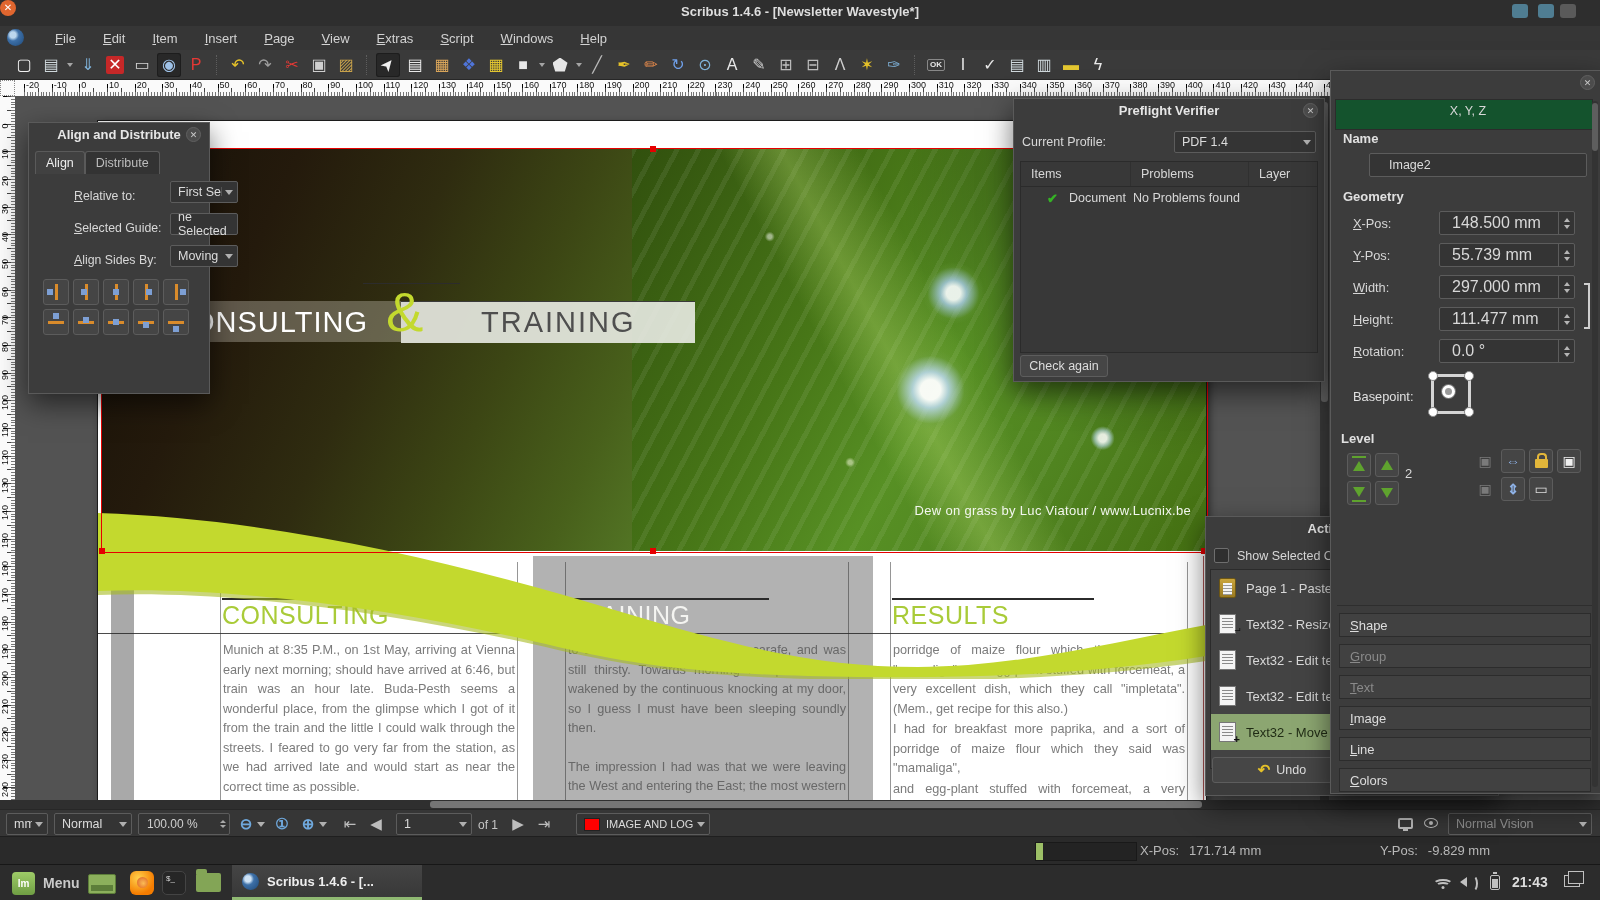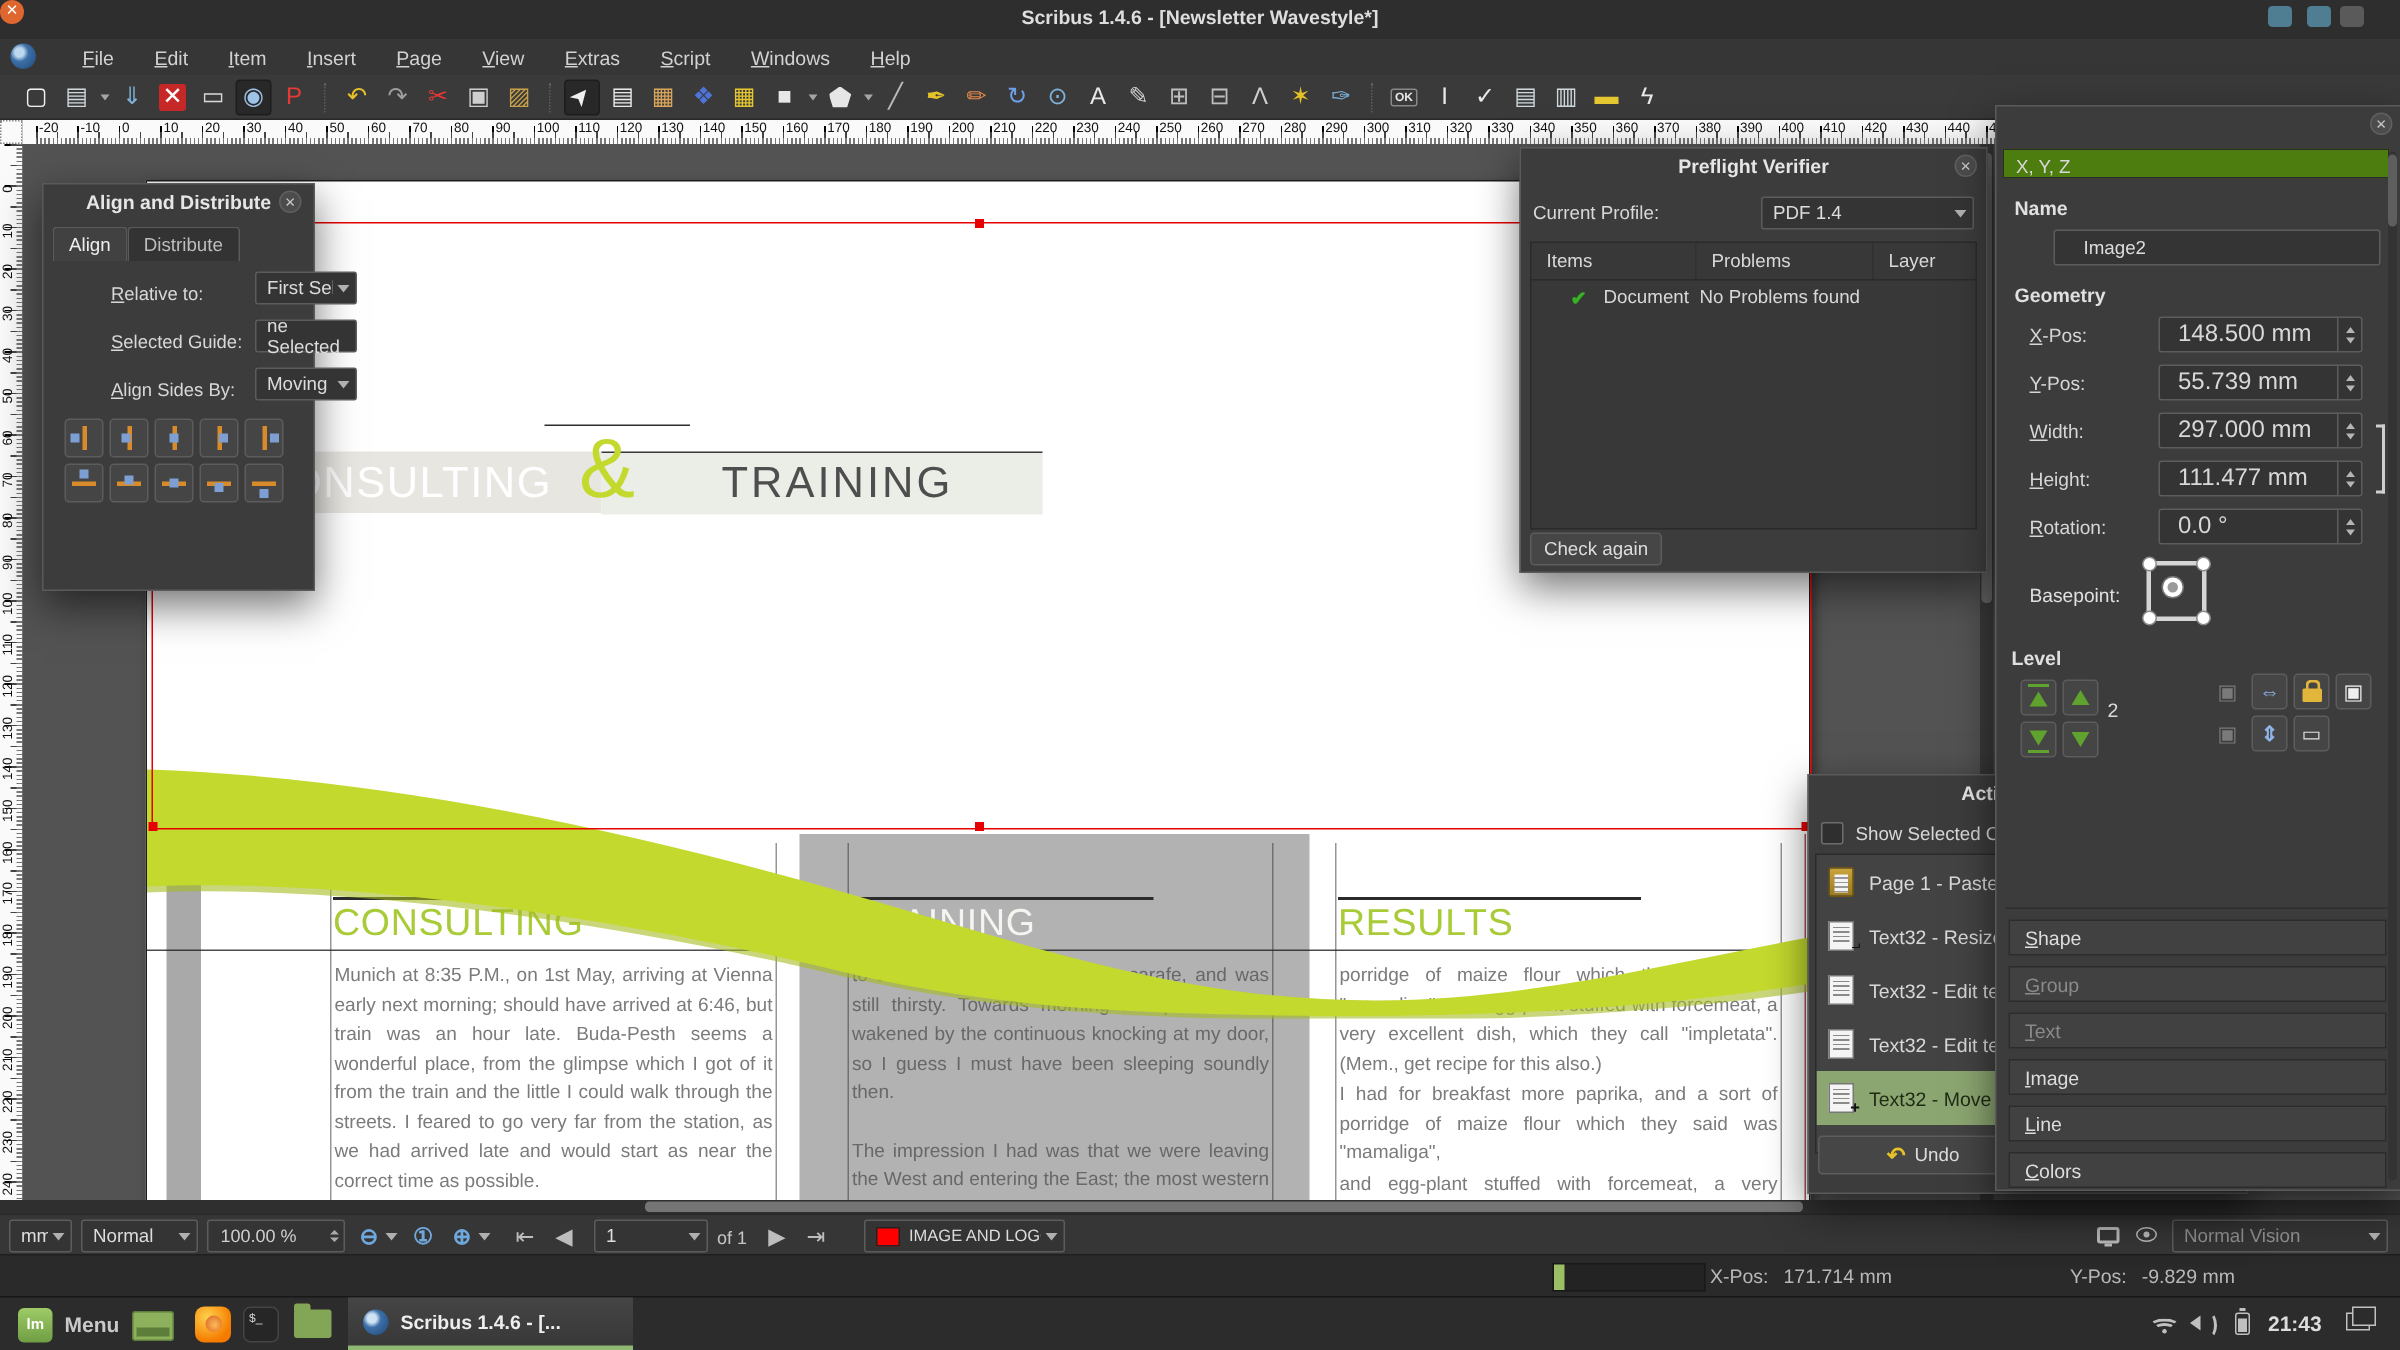--- a/index.html
+++ b/index.html
@@ -166,22 +166,22 @@
   .hicon.paste::after{content:"";position:absolute;left:3px;top:4px;right:3px;bottom:2px;background:repeating-linear-gradient(#f4f4f4 0 2px,#999 2px 3px);}
   .hicon.page{background:#f4f4f4;border:1px solid #777;}
   .hicon.page::after{content:"";position:absolute;left:2px;top:3px;right:2px;height:10px;
      background:repeating-linear-gradient(#8a8a8a 0 1px,transparent 1px 3px);}
   .hmod{position:absolute;font-size:11px;font-weight:bold;color:#111;right:-5px;bottom:-4px;}
   #hist-undo{position:absolute;left:6px;top:240px;width:140px;height:26px;gap:6px;}
   #hist-undo .uarrow{color:#e6c229;font-size:15px;font-weight:bold;}
 
   
   #properties{left:1330px;top:70px;width:270px;height:722px;z-index:11;}
-  #prop-tab{position:absolute;left:4px;top:28px;width:258px;height:20px;background:#4d7c0f;border:1px solid #2c2c2c;
-            font-size:12.5px;line-height:23px;padding-left:8px;box-sizing:border-box;}
+  #prop-tab{position:absolute;left:4px;top:28px;width:258px;height:31px;background:#14532d;border:1px solid #2c2c2c;
+            font-size:12.5px;line-height:23px;padding-left:8px;box-sizing:border-box;text-align:center;}
   .plabel{position:absolute;font-size:13px;font-weight:bold;color:#e0e0e0;}
   #prop-name-input{position:absolute;left:38px;top:82px;width:218px;height:24px;}
   #geo-rows{position:absolute;left:0;top:140px;width:270px;}
   .grow{position:absolute;left:0;width:270px;height:26px;}
   .grow .glbl{position:absolute;left:22px;top:5px;font-size:12.8px;color:#d6d6d6;}
   .grow .field{position:absolute;left:108px;top:0;width:136px;height:24px;background:#343434;border:1px solid #5c5c5c;
                border-radius:2px;box-sizing:border-box;display:flex;align-items:center;}
   .grow .field .val{flex:1;padding-left:12px;font-size:16px;}
   .spin{width:15px;height:100%;border-left:1px solid #5c5c5c;display:flex;flex-direction:column;align-items:center;justify-content:center;gap:3px;flex:none;}
   .spin i{width:0;height:0;border-left:3.5px solid transparent;border-right:3.5px solid transparent;}
@@ -505,20 +505,25 @@
       <span style="top: 550.54px;">190</span>
       <span style="top: 578.2px;">200</span>
       <span style="top: 605.86px;">210</span>
       <span style="top: 633.52px;">220</span>
       <span style="top: 661.18px;">230</span>
       <span style="top: 688.84px;">240</span>
     </div>
 
   <div id="canvas">
     <div id="page">
+      <div id="photo">
+        <div class="photo-left"></div>
+        <div class="photo-right"></div>
+        <div id="caption">Dew on grass by Luc Viatour / www.Lucnix.be</div>
+      </div>
       <div id="banner-left">
         <span>CONSULTING</span>
       </div>
       <div id="banner-right">
         <span>TRAINING</span>
       </div>
       <div id="banner-line"></div>
       <div id="banner-amp">&amp;</div>
 
       <div id="text-area">

